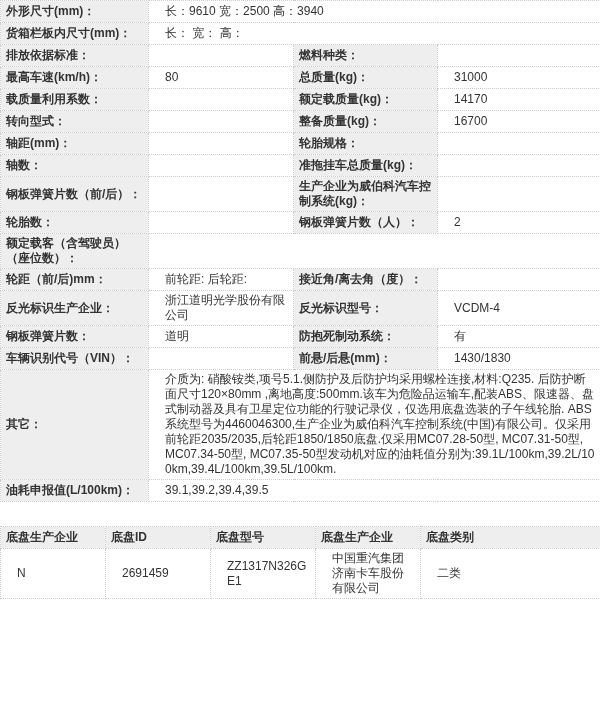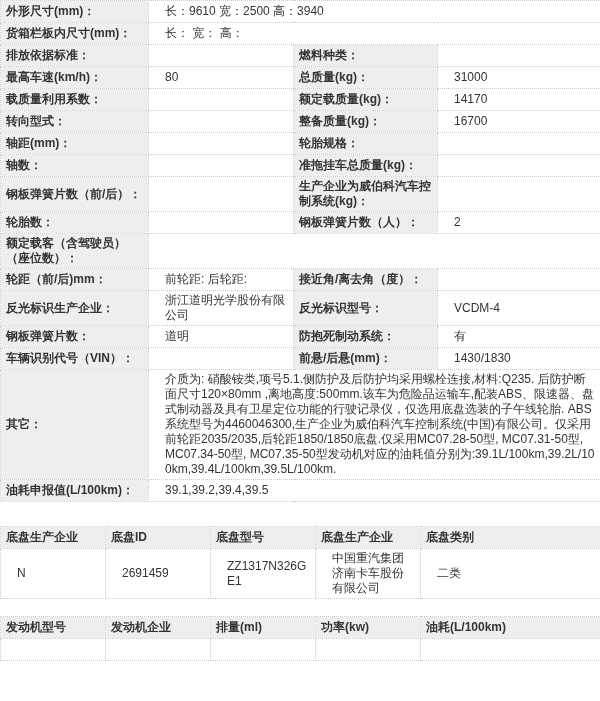--- a/index.html
+++ b/index.html
@@ -157,41 +157,14 @@
         <tr>
           <td class="val">N</td>
           <td class="val">2691459</td>
           <td class="val">ZZ1317N326GE1</td>
           <td class="val">中国重汽集团济南卡车股份有限公司</td>
           <td class="val">二类</td>
         </tr>
       </tbody>
   </table>
 
-  <table class="engine">
-    <colgroup>
-      <col style="width:105px">
-        <col style="width:105px">
-        <col style="width:105px">
-        <col style="width:105px">
-        <col style="width:180px">
-    </colgroup>
-    <thead>
-        <tr>
-          <td class="hdr">发动机型号</td>
-          <td class="hdr">发动机企业</td>
-          <td class="hdr">排量(ml)</td>
-          <td class="hdr">功率(kw)</td>
-          <td class="hdr">油耗(L/100km)</td>
-        </tr>
-      </thead>
-    <tbody>
-        <tr>
-          <td class="val"></td>
-          <td class="val"></td>
-          <td class="val"></td>
-          <td class="val"></td>
-          <td class="val"></td>
-        </tr>
-      </tbody>
-  </table>
 
 </div>
 
 </body></html>

